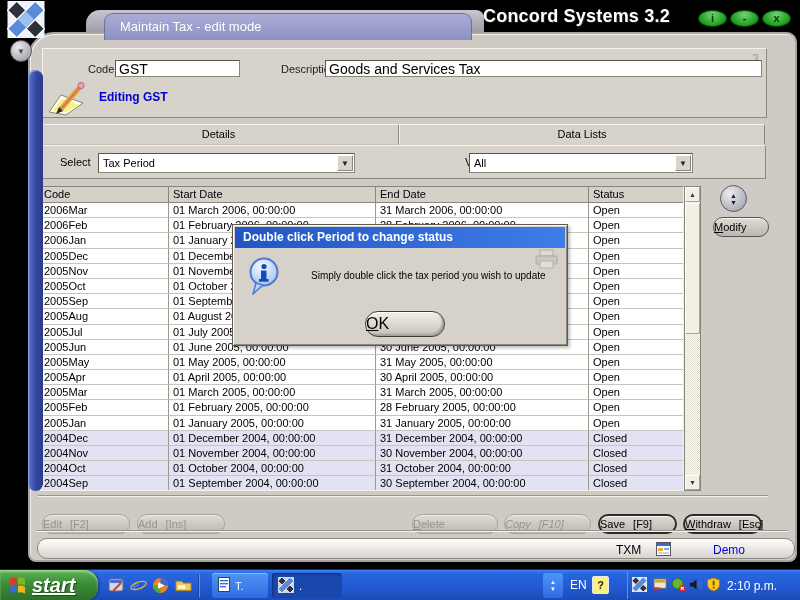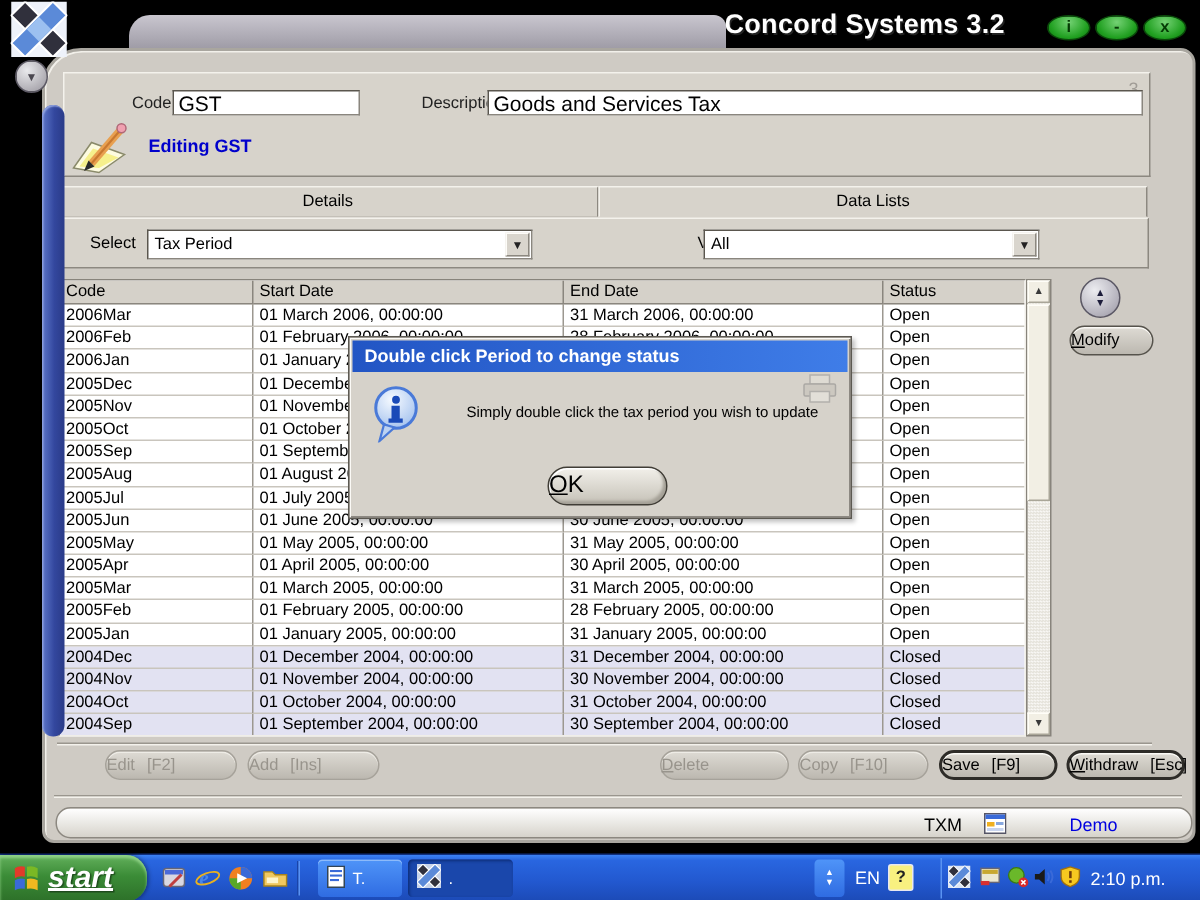--- a/index.html
+++ b/index.html
@@ -86,24 +86,24 @@
     display:flex; flex-direction:column; align-items:center; justify-content:center; color:#1c1c3a; }
   .spinner-btn span { font-size:7px; line-height:7px; }
   .pill-btn { position:absolute; height:20px; border-radius:10px;
     background:linear-gradient(#dedbd4,#bcb8b0); border:1px solid #56534c;
     box-shadow:inset 0 1px 0 #fbfaf6; font-size:11px; text-align:center; line-height:18px; color:#000;
     display:flex; align-items:center; justify-content:flex-start; gap:8px; }
   .modify-btn { left:683px; top:183px; width:56px; }
   
   .groove1 { position:absolute; left:8px; top:461px; width:730px; height:2px;
     border-top:1px solid #9a968e; border-bottom:1px solid #f4f2ec; }
-  .act-btn { top:466px;margin-left:28px; }
+  .act-btn { top:480px; }
   .act-btn.disabled { border-color:#a6a29a; color:#98948c; box-shadow:inset 0 1px 0 #eeece6; }
   .btn-edit { left:12px; width:88px; } .btn-add { left:107px; width:88px; }
-  .btn-delete { left:382px; width:86px; } .btn-copy { left:474px; width:87px; }
+  .btn-delete { left:382px; width:86px; } .btn-copy { left:474px; width:87px;font-style:italic; }
   .btn-save { left:568px; width:79px; border:2px solid #2e2c28; }
   .btn-withdraw { left:653px; width:79px; border:2px solid #2e2c28; }
   .groove2 { position:absolute; left:6px; top:496px; width:752px; height:2px;
     border-top:1px solid #9a968e; border-bottom:1px solid #f4f2ec; }
   
   .status-pill { position:absolute; left:7px; top:504px; width:758px; height:21px; border-radius:10px;
     background:linear-gradient(#ffffff,#d6d3cb); border:1px solid #8c8880; }
   .sb-module { position:absolute; left:578px; top:4px; font-size:12px; }
   .sb-icon { position:absolute; left:618px; top:3px; width:15px; height:14px; }
   .sb-mode { position:absolute; left:675px; top:4px; font-size:12px; color:#0000e0; }
@@ -386,20 +386,21 @@
         </svg>
       </div>
       <div class="sb-mode">Demo</div>
     </div>
   </div>
 
   <div class="blue-bar"></div>
   <div class="corner-btn">
     <span>▼</span>
   </div>
+  <div class="window-tab">Maintain Tax - edit mode</div>
 
   <div class="dialog">
     <div class="dlg-title">Double click Period to change status</div>
     <div class="dlg-info-icon">
       <svg viewBox="0 0 36 38" width="36" height="38">
         <defs>
           <radialGradient id="ig" cx="40%" cy="30%" r="75%">
             <stop offset="0" stop-color="#f6faff"></stop>
               <stop offset="1" stop-color="#a4c2ee"></stop>
           </radialGradient>

